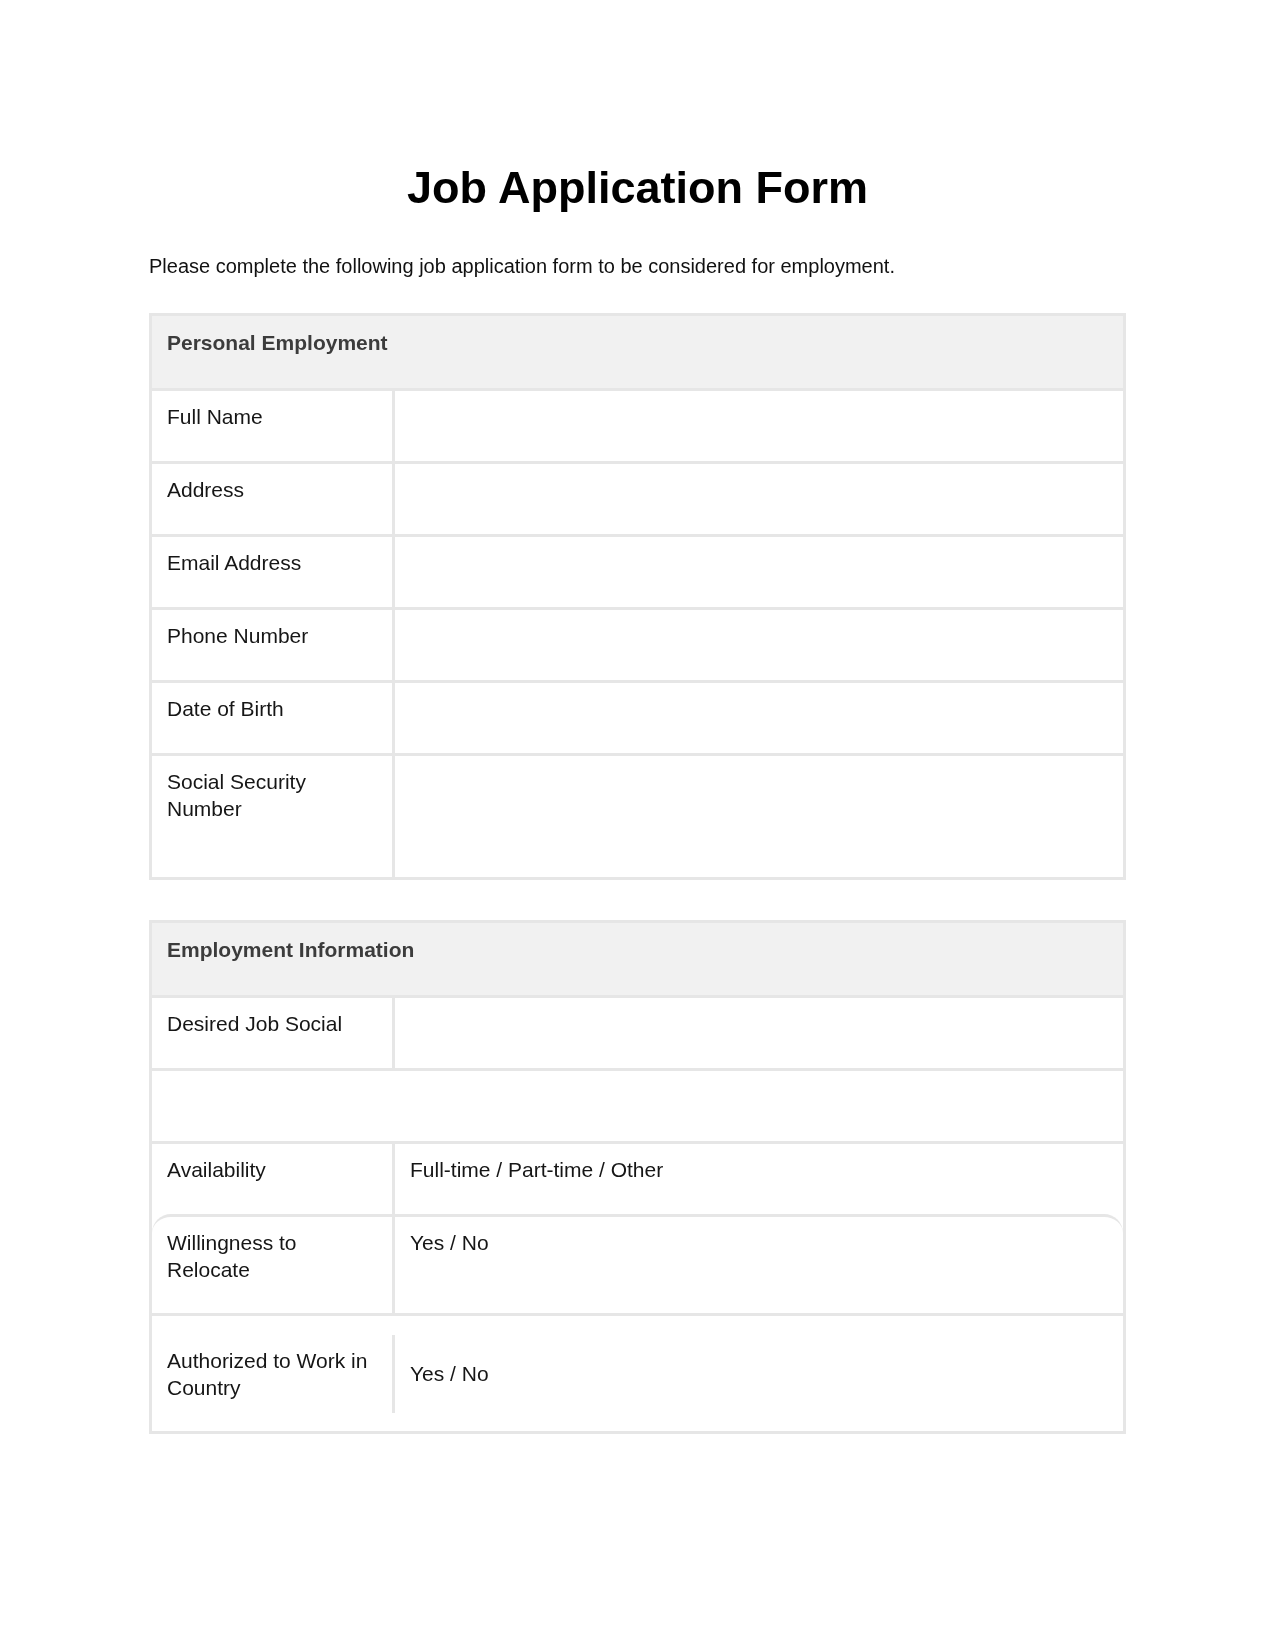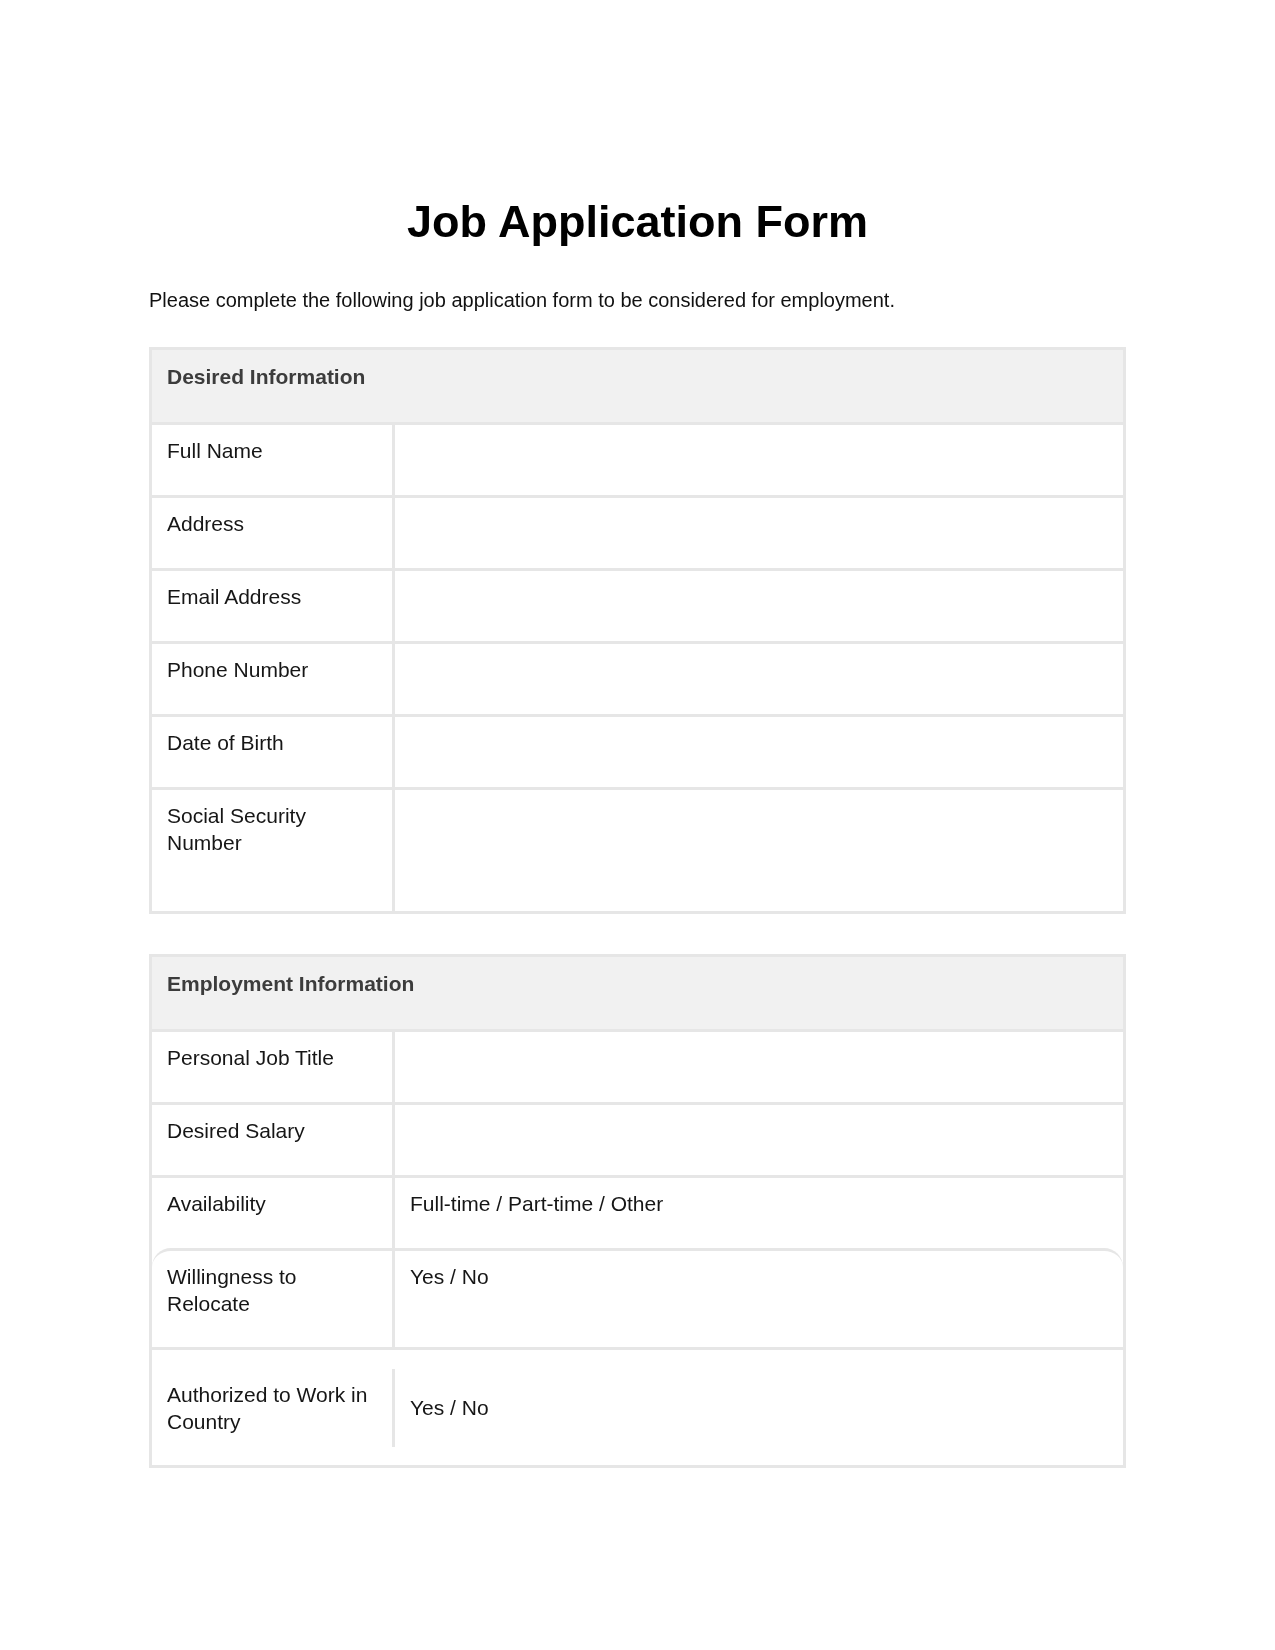--- a/index.html
+++ b/index.html
@@ -18,21 +18,20 @@
     width: 1275px;
     height: 1650px;
     overflow: hidden;
     font-family: "Liberation Sans", sans-serif;
     color: var(--body-text);
   }
   .page {
     width: 1275px;
     height: 1299px;
     padding: 160px 149px 0 149px;
-    margin-top: 34px;
   }
   .doc-title {
     margin: 0;
     font-size: 45px;
     line-height: 56px;
     font-weight: 700;
     text-align: center;
     color: #000000;
     letter-spacing: 0px;
   }
@@ -86,21 +85,21 @@
 </style>
 </head>
 <body>
 
 <div class="page">
 
   <h1 class="doc-title">Job Application Form</h1>
   <p class="doc-subtitle">Please complete the following job application form to be considered for employment.</p>
 
   <section class="form-table">
-    <div class="section-heading">Desired Information</div>
+    <div class="section-heading">Personal Employment</div>
 
     <div class="row">
       <div class="cell label">Full Name</div>
       <div class="cell value"></div>
     </div>
 
     <div class="row">
       <div class="cell label">Address</div>
       <div class="cell value"></div>
     </div>
@@ -123,26 +122,25 @@
     <div class="row h-124">
       <div class="cell label">Social Security Number</div>
       <div class="cell value"></div>
     </div>
   </section>
 
   <section class="form-table">
     <div class="section-heading">Employment Information</div>
 
     <div class="row">
-      <div class="cell label">Personal Job Title</div>
+      <div class="cell label">Desired Job Social</div>
       <div class="cell value"></div>
     </div>
 
     <div class="row">
-      <div class="cell label">Desired Salary</div>
       <div class="cell value"></div>
     </div>
 
     <div class="row">
       <div class="cell label">Availability</div>
       <div class="cell value">Full-time / Part-time / Other</div>
     </div>
 
     <div class="row h-99">
       <div class="cell label">Willingness to Relocate</div>

